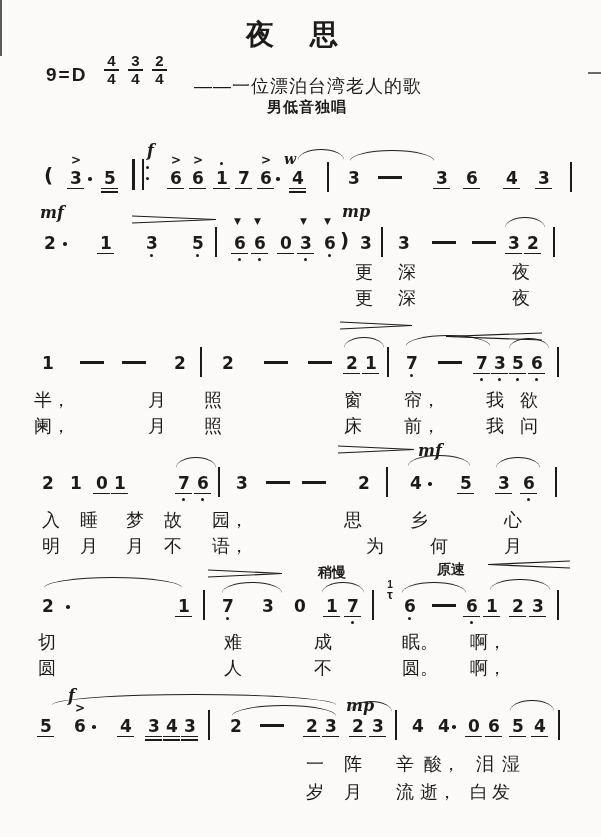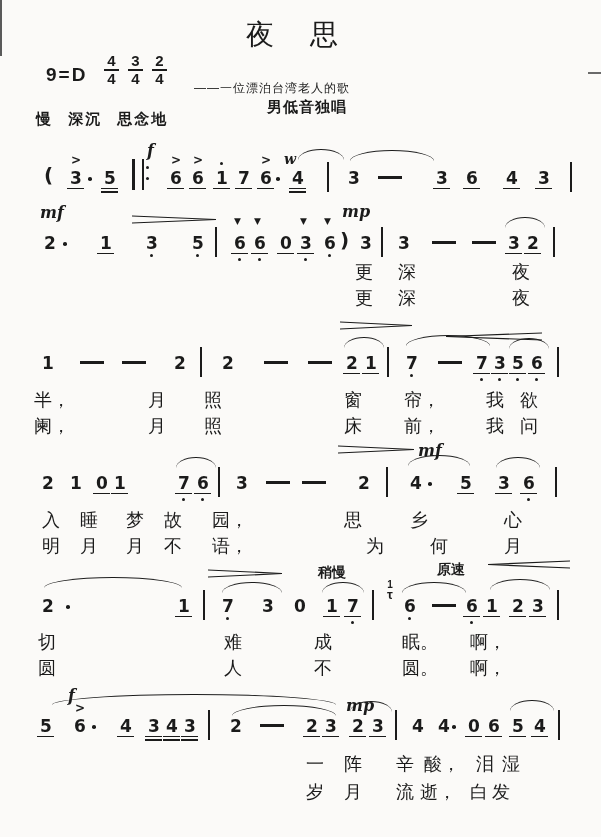--- a/index.html
+++ b/index.html
@@ -6,27 +6,27 @@
   html,body { margin:0; padding:0; }
   body {
     width:601px; height:837px; overflow:hidden; position:relative;
     background:#fbfaf8; color:var(--ink);
     font-family:"Liberation Sans","DejaVu Sans",sans-serif;
   }
   .page { position:absolute; inset:0; }
 
   
   .hdr { position:absolute; white-space:nowrap; }
-  .title { left:246px; top:16px; font-size:28px; font-weight:normal; letter-spacing:36px; }
+  .title { left:246px; top:16px; font-size:28px; font-weight:bold; letter-spacing:36px; }
   .keysig { left:46px; top:64px; font-size:19px; font-weight:bold; letter-spacing:2px; }
   .meters { left:104px; top:53px; display:flex; gap:9px; }
   .frac { display:inline-block; text-align:center; font-weight:bold; font-size:15px; line-height:1.05; width:15px; }
   .frac span { display:block; }
   .frac .den { border-top:2px solid var(--ink); }
-  .subtitle { left:194px; top:80px; font-size:12px; letter-spacing:1px; }
+  .subtitle { left:194px; top:74px; font-size:18px; letter-spacing:1px; }
   .lyricist { left:472px; top:56px; width:96px; font-size:16px; font-weight:bold; text-align:justify; text-align-last:justify; }
   .composer { left:472px; top:89px; width:96px; font-size:16px; font-weight:bold; text-align:justify; text-align-last:justify; }
   .voice { left:267px; top:98px; font-size:15px; font-weight:bold; letter-spacing:1px; }
   .tempo { left:36px; top:110px; font-size:15px; font-weight:bold; letter-spacing:2px; word-spacing:9px; }
 
   
   .el { position:absolute; }
   .note { width:14px; height:18px; line-height:18px; font:bold 17px "DejaVu Sans",sans-serif; }
   .note .digit { position:relative; display:inline-block; }
   .note .acc { position:absolute; top:-15px; left:1px; font:bold 12px "DejaVu Sans",sans-serif; }
@@ -70,21 +70,20 @@
       <span>3</span>
       <span class="den">4</span>
     </div>
     <div class="frac">
       <span>2</span>
       <span class="den">4</span>
     </div>
   </div>
   <div class="hdr subtitle">——一位漂泊台湾老人的歌</div>
   <div class="hdr voice">男低音独唱</div>
-  <div class="hdr tempo">慢 深沉 思念地</div>
   <div id="stage">
       <div class="el paren" style="left: 44px; top: 164px;">(</div>
       <div class="el note" style="left: 70px; top: 168px;"><span class="acc">&gt;</span><span class="digit">3</span><span class="ul u1"></span></div>
       <div class="el dot" style="left: 88px; top: 177px;"></div>
       <div class="el note" style="left: 104px; top: 168px;"><span class="digit">5</span><span class="ul u1"></span><span class="ul u2"></span></div>
       <div class="el repeat" style="left: 132px; top: 159px;"></div>
       <div class="el dyn" style="left: 147px; top: 141px;">f</div>
       <div class="el note" style="left: 170px; top: 168px;"><span class="acc">&gt;</span><span class="digit">6</span><span class="ul u1"></span></div>
       <div class="el note" style="left: 192px; top: 168px;"><span class="acc">&gt;</span><span class="digit">6</span><span class="ul u1"></span></div>
       <div class="el note" style="left: 216px; top: 168px;"><span class="hidot"></span><span class="digit">1</span><span class="ul u1"></span></div>

